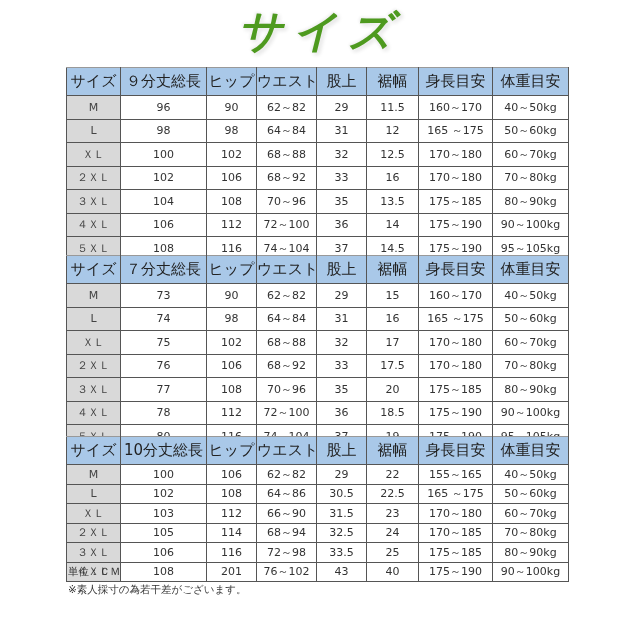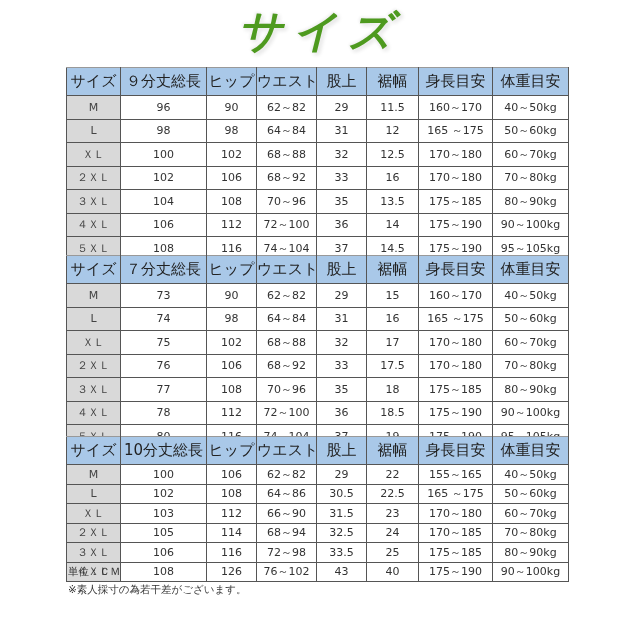--- a/index.html
+++ b/index.html
@@ -207,21 +207,21 @@
         <td>17.5</td>
         <td>170～180</td>
         <td>70～80kg</td>
       </tr>
       <tr class="row">
         <td class="sz">３ＸＬ</td>
         <td>77</td>
         <td>108</td>
         <td>70～96</td>
         <td>35</td>
-        <td>18</td>
+        <td>20</td>
         <td>175～185</td>
         <td>80～90kg</td>
       </tr>
       <tr class="row">
         <td class="sz">４ＸＬ</td>
         <td>78</td>
         <td>112</td>
         <td>72～100</td>
         <td>36</td>
         <td>18.5</td>
@@ -319,21 +319,21 @@
         <td>116</td>
         <td>72～98</td>
         <td>33.5</td>
         <td>25</td>
         <td>175～185</td>
         <td>80～90kg</td>
       </tr>
       <tr class="row">
         <td class="sz">４ＸＬ</td>
         <td>108</td>
-        <td>126</td>
+        <td>201</td>
         <td>76～102</td>
         <td>43</td>
         <td>40</td>
         <td>175～190</td>
         <td>90～100kg</td>
       </tr>
     </tbody>
 </table>
 
 <div class="notes">

